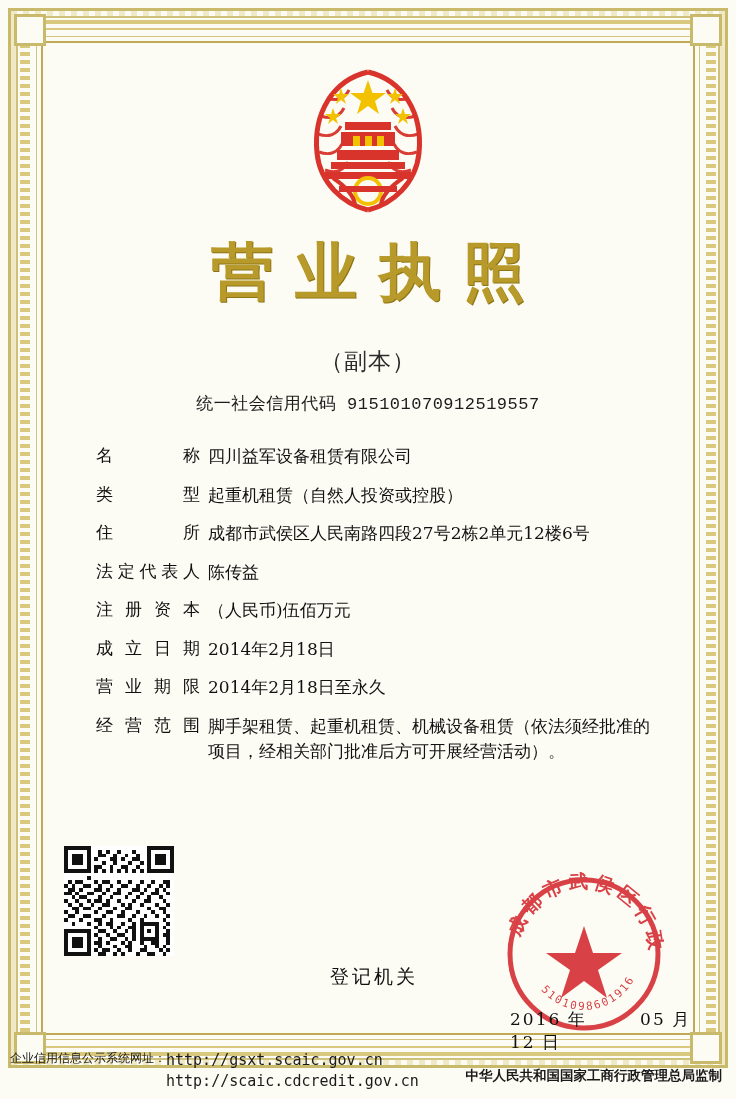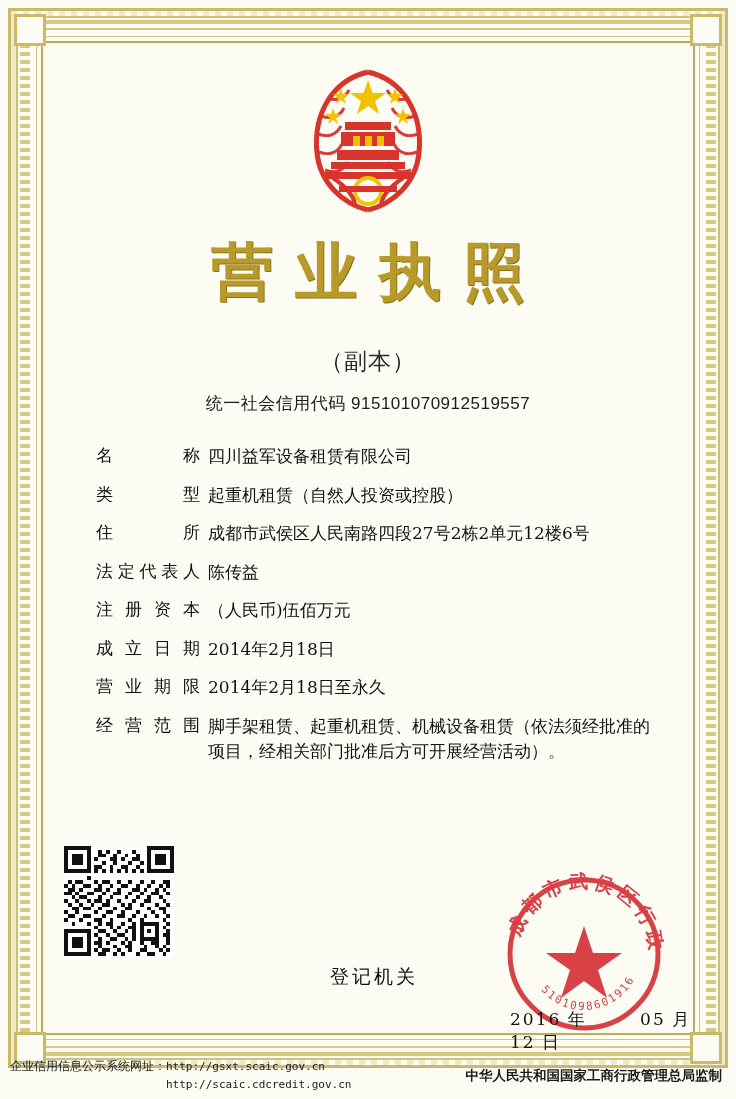--- a/index.html
+++ b/index.html
@@ -117,21 +117,21 @@
     font-size: 23px;
     color: #2b2b2b;
     letter-spacing: 1px;
     margin-top: 14px;
   }
   .credit-code {
     position: absolute;
     left: 0; right: 0;
     top: 392px;
     text-align: center;
-    font-family: Liberation Sans, sans-serif;
+    font-family: Liberation Mono, monospace;
     font-size: 17px;
     color: #1b1b1b;
     letter-spacing: 0.5px;
   }
 
   
   .fields {
     position: absolute;
     left: 96px;
     top: 444px;
@@ -211,21 +211,21 @@
     position: absolute;
     left: 10px;
     bottom: 6px;
     font-family: "DejaVu Serif", serif;
     font-size: 12px;
     color: #1a1a1a;
     line-height: 1.45;
   }
   .footer-left .url {
     font-family: "DejaVu Sans Mono", monospace;
-    font-size: 11px;
+    font-size: 15px;
   }
   .footer-left .lbl { display:inline-block; }
   .footer-right {
     position: absolute;
     right: 14px;
     bottom: 14px;
     font-family: "DejaVu Serif", serif;
     font-size: 13.5px;
     color: #1a1a1a;
     font-weight: bold;

